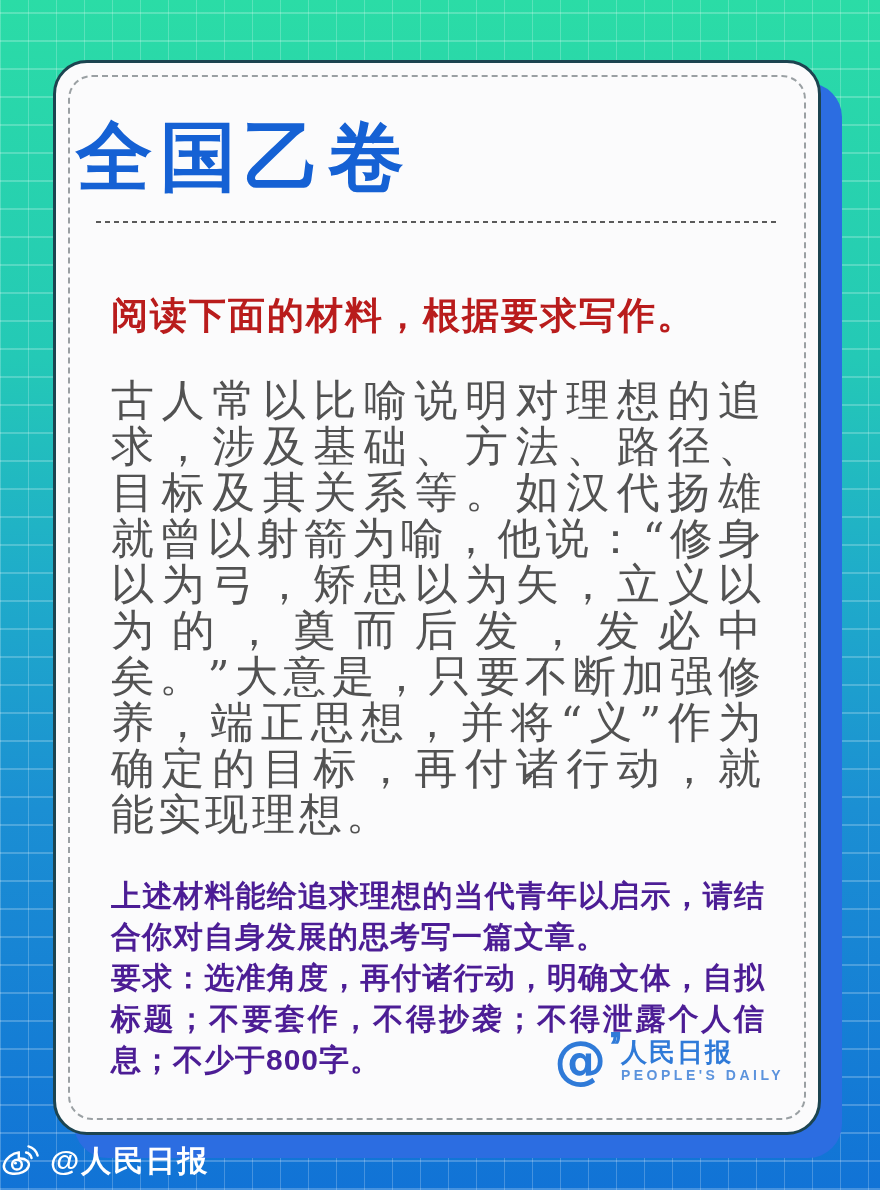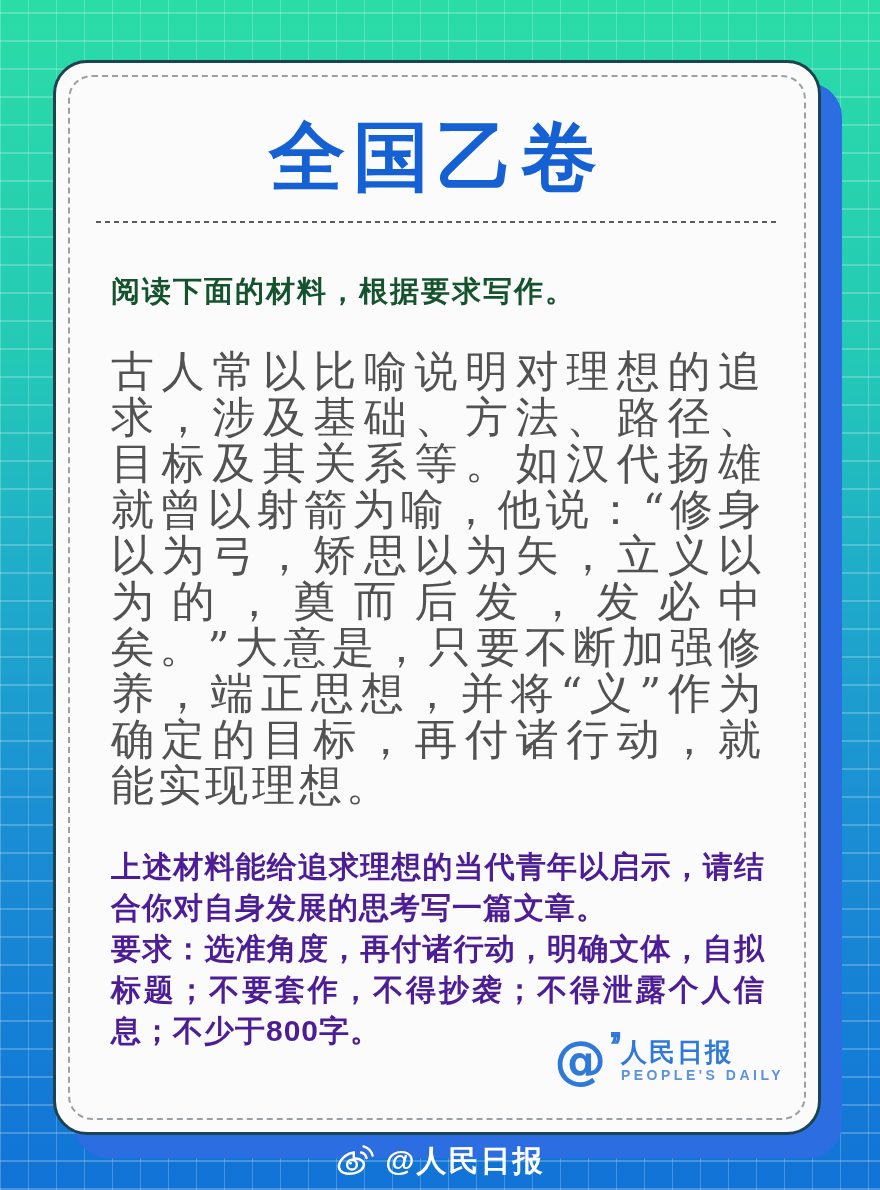--- a/index.html
+++ b/index.html
@@ -35,34 +35,34 @@
     border-radius:34px;
     padding:5px 36px 9px 36px;
     color:#ffffff;
     font-family:"Liberation Serif","DejaVu Serif",serif;
     font-weight:700;font-size:38px;letter-spacing:3px;
     text-shadow:0 2px 3px rgba(10,70,130,0.35);
     white-space:nowrap;
   }
   .title{
     margin:56px 20px 0 20px;
-    text-align:center;
+    text-align:left;
     font-family:"Liberation Serif","DejaVu Serif",serif;
     font-weight:900;
     font-size:76px;line-height:1;
     letter-spacing:8px;
     color:#1561d4;
   }
   .divider{
     height:2px;margin:26px 40px 0 40px;
     background:repeating-linear-gradient(90deg,#5a5a5a 0 5px, transparent 5px 9px);
   }
   .intro{
-    margin:49px 55px 0 55px;
-    font-size:29px;font-weight:700;color:#14532d;
+    margin:68px 55px 0 55px;
+    font-size:37px;font-weight:700;color:#b91c1c;
     letter-spacing:2px;
   }
   .material{
     margin:36px 53px 0 55px;
     font-family:"DejaVu Serif","Liberation Serif",serif;
     font-size:43px;line-height:46px;
     color:#525252;
     text-align:justify;
     letter-spacing:4px;
   }
@@ -84,21 +84,21 @@
   }
   .pd-quotes{
     font-size:40px;font-weight:700;line-height:0.5;
     position:relative;top:-14px;left:-4px;letter-spacing:-6px;
   }
   .pd-text{display:flex;flex-direction:column;line-height:1;margin-left:-6px;}
   .pd-zh{font-size:26px;font-weight:700;letter-spacing:2px;}
   .pd-en{font-size:14px;font-weight:700;letter-spacing:3.5px;margin-top:3px;color:#5b93dd;}
   .watermark{
     position:absolute;left:0;right:0;bottom:6px;height:46px;
-    display:flex;align-items:center;justify-content:center;gap:10px;
+    display:flex;align-items:center;gap:10px;
     color:#ffffff;z-index:4;
   }
   .wm-text{font-size:30px;font-weight:700;letter-spacing:2px;}
   .weibo-svg{width:40px;height:34px;display:block;}
 </style>
 </head>
 <body>
 
 <div class="poster">
 

